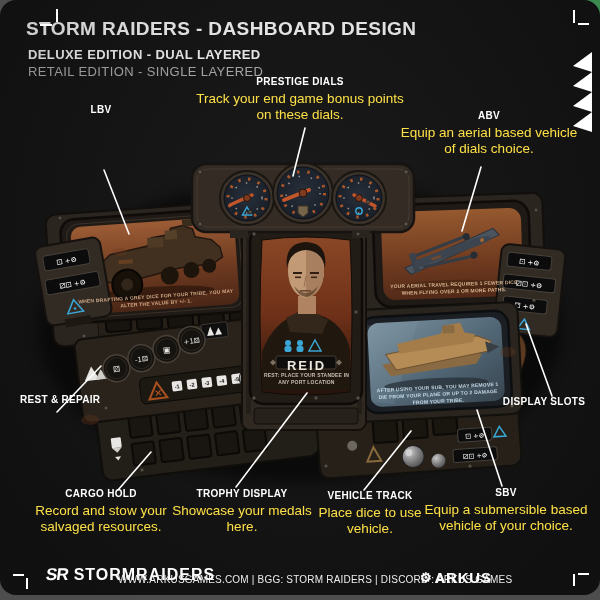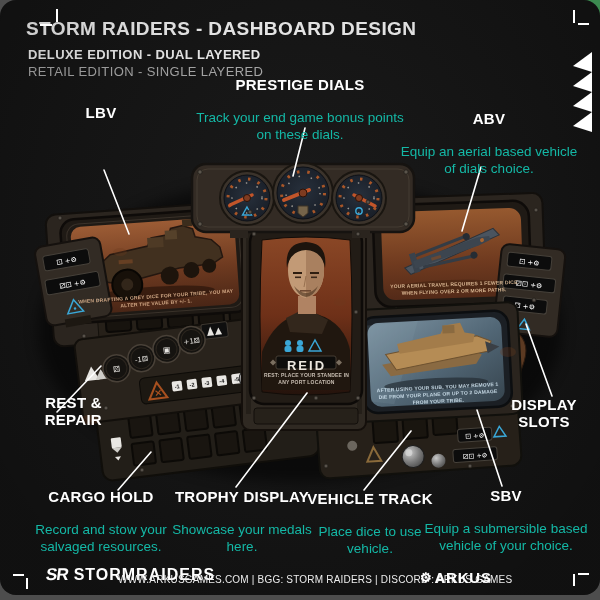--- a/index.html
+++ b/index.html
@@ -4,26 +4,26 @@
 <style>
   html,body{margin:0;padding:0;width:600px;height:600px}
   body{position:relative;background:#4d4d4d;font-family:"Liberation Sans",sans-serif;overflow:hidden}
   .corner-green{position:absolute;top:0;right:0;width:32px;height:32px;background:#3c8a50;z-index:0}
   .card{position:absolute;top:0;left:0;width:600px;height:595px;background:#151515;border-radius:16px;overflow:hidden;z-index:1}
   .card::after{content:"";position:absolute;inset:0;background:radial-gradient(ellipse at 50% 40%,rgba(255,255,255,.025),rgba(0,0,0,.22) 85%);pointer-events:none}
   .htitle{position:absolute;left:26px;top:18px;font-size:19px;font-weight:bold;color:#fff;letter-spacing:.4px;white-space:nowrap}
   .hsub1{position:absolute;left:28px;top:47px;font-size:13px;font-weight:bold;color:#fff;letter-spacing:.4px;white-space:nowrap}
   .hsub2{position:absolute;left:28px;top:64px;font-size:13px;color:#b4b4b4;letter-spacing:.4px;white-space:nowrap}
   .ann{position:absolute;text-align:center;color:#fff;z-index:3}
-  .ann .t{font-weight:bold;font-size:15px;letter-spacing:.3px;line-height:1.15}
-  .ann .b{font-size:13.5px;color:#14b8a6;line-height:1.25;margin-top:17px}
+  .ann .t{font-weight:bold;font-size:10px;letter-spacing:.3px;line-height:1.15}
+  .ann .b{font-size:13.5px;color:#fde047;line-height:1.25;margin-top:3px}
   #ann-prestige{left:193px;top:76px;width:214px}
   #ann-lbv{left:8px;top:104px;width:186px}
   #ann-abv{left:396px;top:110px;width:186px}
-  #ann-rest{left:10px;top:394px;width:92px;text-align:right}
+  #ann-rest{left:20px;top:394px;width:92px;text-align:left}
   #ann-upgrade{left:492px;top:396px;width:104px}
   #ann-cargo{left:12px;top:488px;width:178px}
   #ann-trophy{left:158px;top:488px;width:168px}
   #ann-vehicle{left:302px;top:490px;width:136px}
   #ann-sbv{left:419px;top:487px;width:174px}
   .cap{position:absolute;z-index:3;font-size:5px;font-weight:bold;line-height:1.35;text-align:center;letter-spacing:.2px;text-transform:uppercase;opacity:.9}
   #cap-lbv{left:76px;top:293px;width:160px;color:#dcb28e;transform:rotate(-4deg)}
   #cap-abv{left:386px;top:281px;width:136px;color:#e6c49e;transform:rotate(-2deg)}
   #cap-sbv{left:377px;top:384px;width:122px;color:#cfe2ee;transform:rotate(-3deg)}
   #cap-reid{left:258px;top:372px;width:97px;color:#d8cec2}

